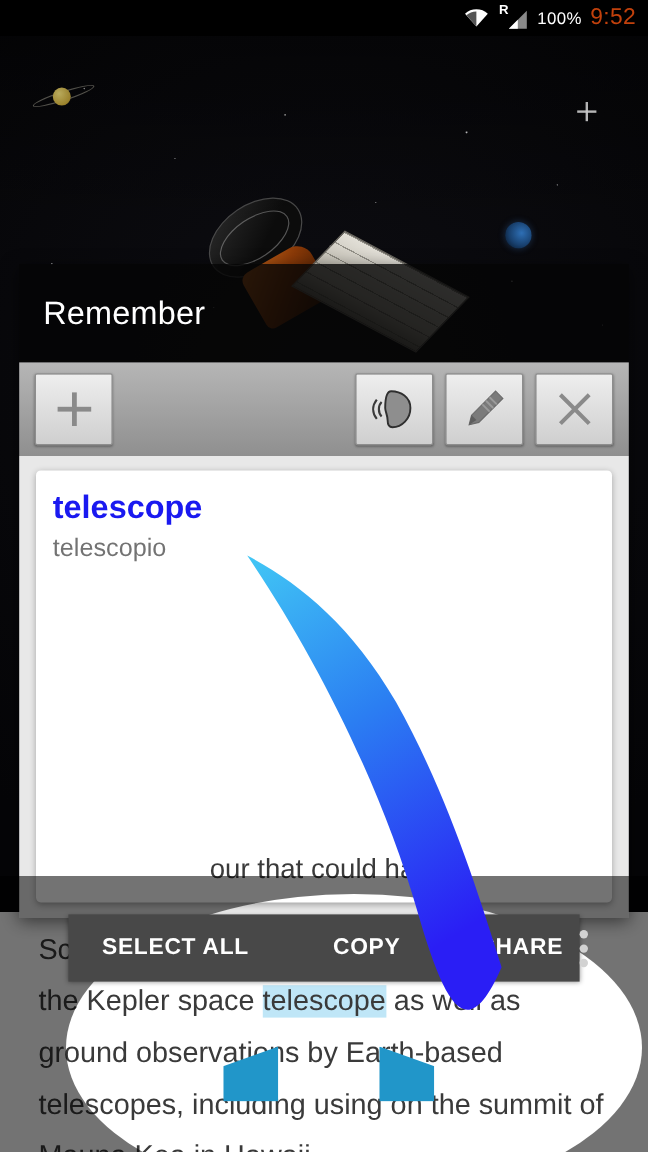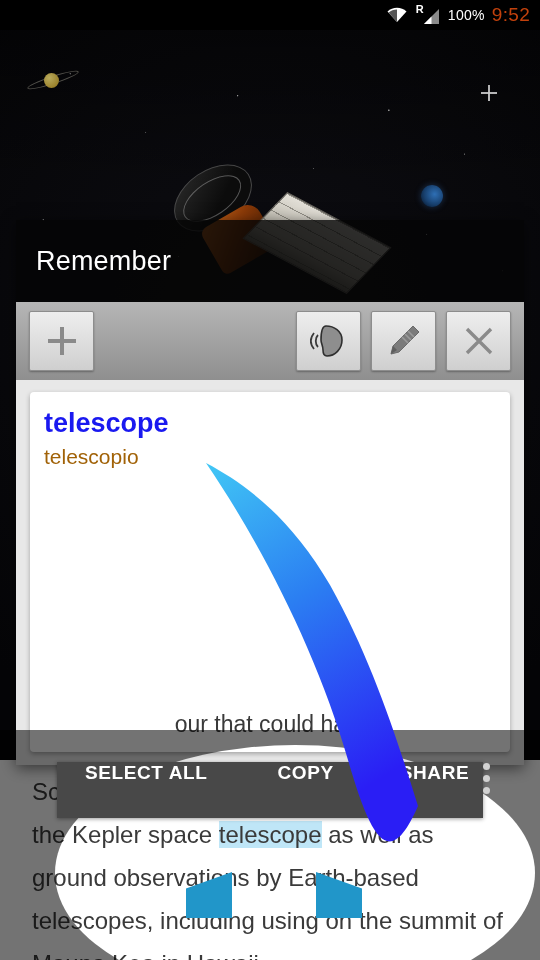--- a/index.html
+++ b/index.html
@@ -147,21 +147,21 @@
     background:#2196c9;
   }
   #handle-left{ left:186px; top:872px; }
   #handle-left .blade{ clip-path:polygon(100% 0, 100% 100%, 0 100%, 0 36%); }
   #handle-right{ left:316px; top:872px; }
   #handle-right .blade{ clip-path:polygon(0 0, 100% 36%, 100% 100%, 0 100%); }
 
   
   #action-bar{
     position:absolute; left:57px; top:762px; width:426px; height:56px; z-index:45;
-    background:#484848; display:flex; align-items:flex-start;
+    background:#484848; display:flex; align-items:center;
     box-shadow:0 1px 4px rgba(0,0,0,.4);
   }
   #action-bar .cab-item{
     color:#fff; font-size:19px; font-weight:bold; letter-spacing:.6px;
     padding:0 14px; white-space:nowrap;
   }
   #cab-select-all{ margin-left:14px; }
   #cab-copy{ margin-left:42px; }
   #cab-share{ margin-left:38px; }
   #cab-overflow{
@@ -200,21 +200,21 @@
     width:100%; height:385px; background:#e8e8e8;
     padding:12px; display:flex; align-items:flex-start; justify-content:center;
     position:relative;
   }
   #result-card{
     width:480px; height:360px; background:#fff; border-radius:4px;
     box-shadow:0 2px 5px rgba(0,0,0,.3);
     padding:16px 14px; position:relative; overflow:hidden;
   }
   #card-term{ color:#1a19f0; font-size:27px; font-weight:bold; line-height:1.15; }
-  #card-translation{ color:#a16207; font-size:21px; margin-top:5px; line-height:1.2; }
+  #card-translation{ color:#737373; font-size:21px; margin-top:5px; line-height:1.2; }
   #card-snippet{
     position:absolute; left:0; bottom:14px; width:100%;
     text-align:center; color:#3a3a3a; font-size:23px; white-space:nowrap;
   }
 
   
   #swoosh-overlay{
     position:absolute; left:0; top:0; width:540px; height:960px;
     z-index:60; pointer-events:none;
   }

